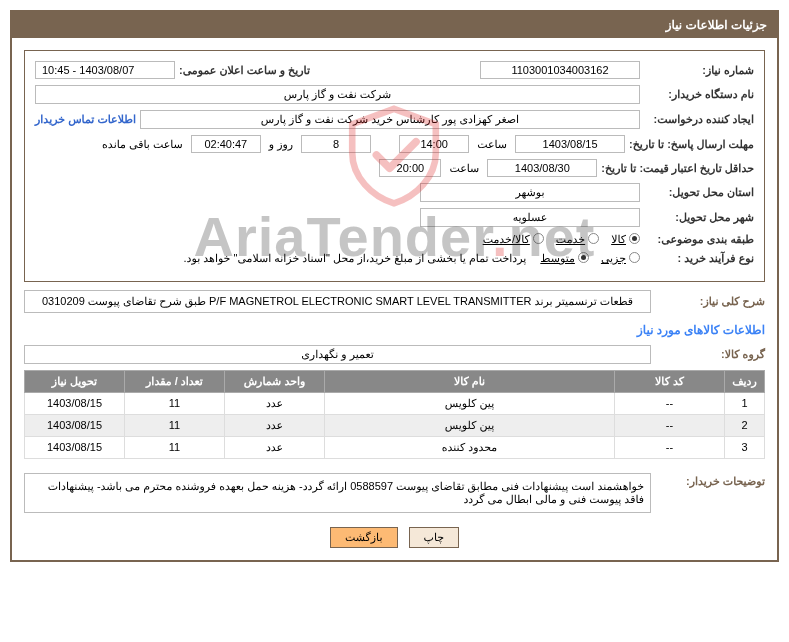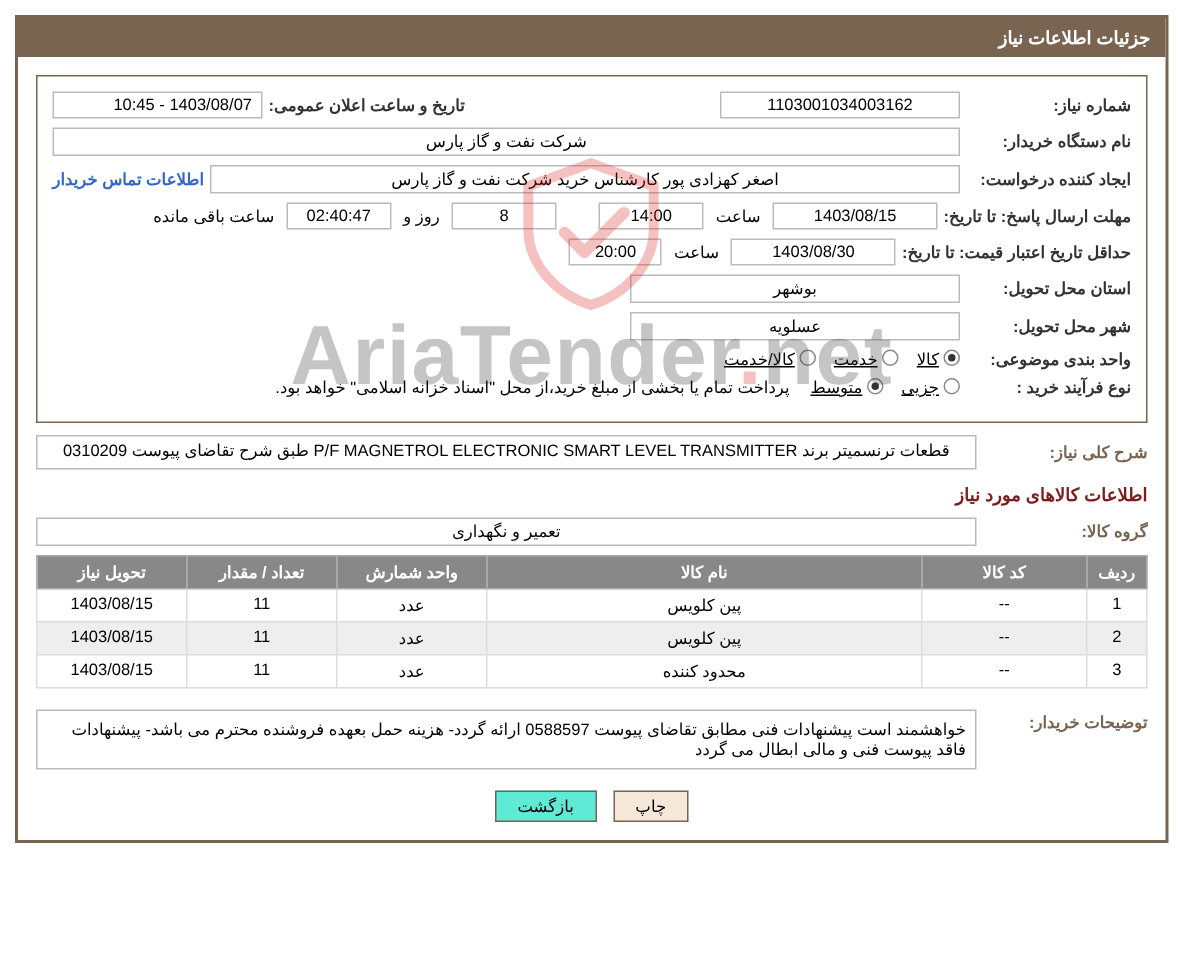--- a/index.html
+++ b/index.html
@@ -57,21 +57,21 @@
 }
 .link {
   color: #3366cc;
   cursor: pointer;
   font-weight: bold;
 }
 .sep {
   margin: 0 4px;
 }
 .section-title {
-  color: #7f1d1d;
+  color: #3b82f6;
   font-weight: bold;
   font-size: 12px;
   margin: 10px 0 8px 0;
 }
 table.items {
   width: 100%;
   border-collapse: collapse;
   font-size: 11px;
 }
 table.items th {
@@ -107,21 +107,21 @@
   padding: 3px 14px;
   margin: 0 4px;
   font-family: Tahoma;
   font-size: 11px;
   cursor: pointer;
 }
 .btn-print {
   background: #f5e8d8;
 }
 .btn-back {
-  background: #5eead4;
+  background: #fdba74;
 }
 .radio-group {
   display: inline-flex;
   gap: 12px;
   align-items: center;
 }
 .radio-item {
   display: inline-flex;
   align-items: flex-start;
   gap: 3px;
@@ -187,21 +187,21 @@
   <div class="section-header">جزئیات اطلاعات نیاز</div>
   <div class="content">
 
     <div class="inner-box">
 
       <div class="row">
         <span class="label">شماره نیاز:</span>
         <span class="value-box" style="width:160px;text-align:center">1103001034003162</span>
         <span style="flex:1"></span>
         <span class="label" style="min-width:auto">تاریخ و ساعت اعلان عمومی:</span>
-        <span class="value-box" style="width:140px;text-align:right">1403/08/07 - 10:45</span>
+        <span class="value-box" style="width:140px;text-align:left">1403/08/07 - 10:45</span>
       </div>
 
       <div class="row">
         <span class="label">نام دستگاه خریدار:</span>
         <span class="value-box" style="flex:1">شرکت نفت و گاز پارس</span>
       </div>
 
       <div class="row">
         <span class="label">ایجاد کننده درخواست:</span>
         <span class="value-box" style="flex:1">اصغر کهزادی پور کارشناس خرید شرکت نفت و گاز پارس</span>
@@ -231,21 +231,21 @@
         <span class="label">استان محل تحویل:</span>
         <span class="value-box" style="width:220px">بوشهر</span>
       </div>
 
       <div class="row">
         <span class="label">شهر محل تحویل:</span>
         <span class="value-box" style="width:220px">عسلویه</span>
       </div>
 
       <div class="row">
-        <span class="label">واحد بندی موضوعی:</span>
+        <span class="label">طبقه بندی موضوعی:</span>
         <span class="radio-group" id="cat-group">
             <span class="radio-item">
               <span class="radio checked"></span>
               <span>کالا</span>
             </span>
             <span class="radio-item">
               <span class="radio"></span>
               <span>خدمت</span>
             </span>
             <span class="radio-item">

